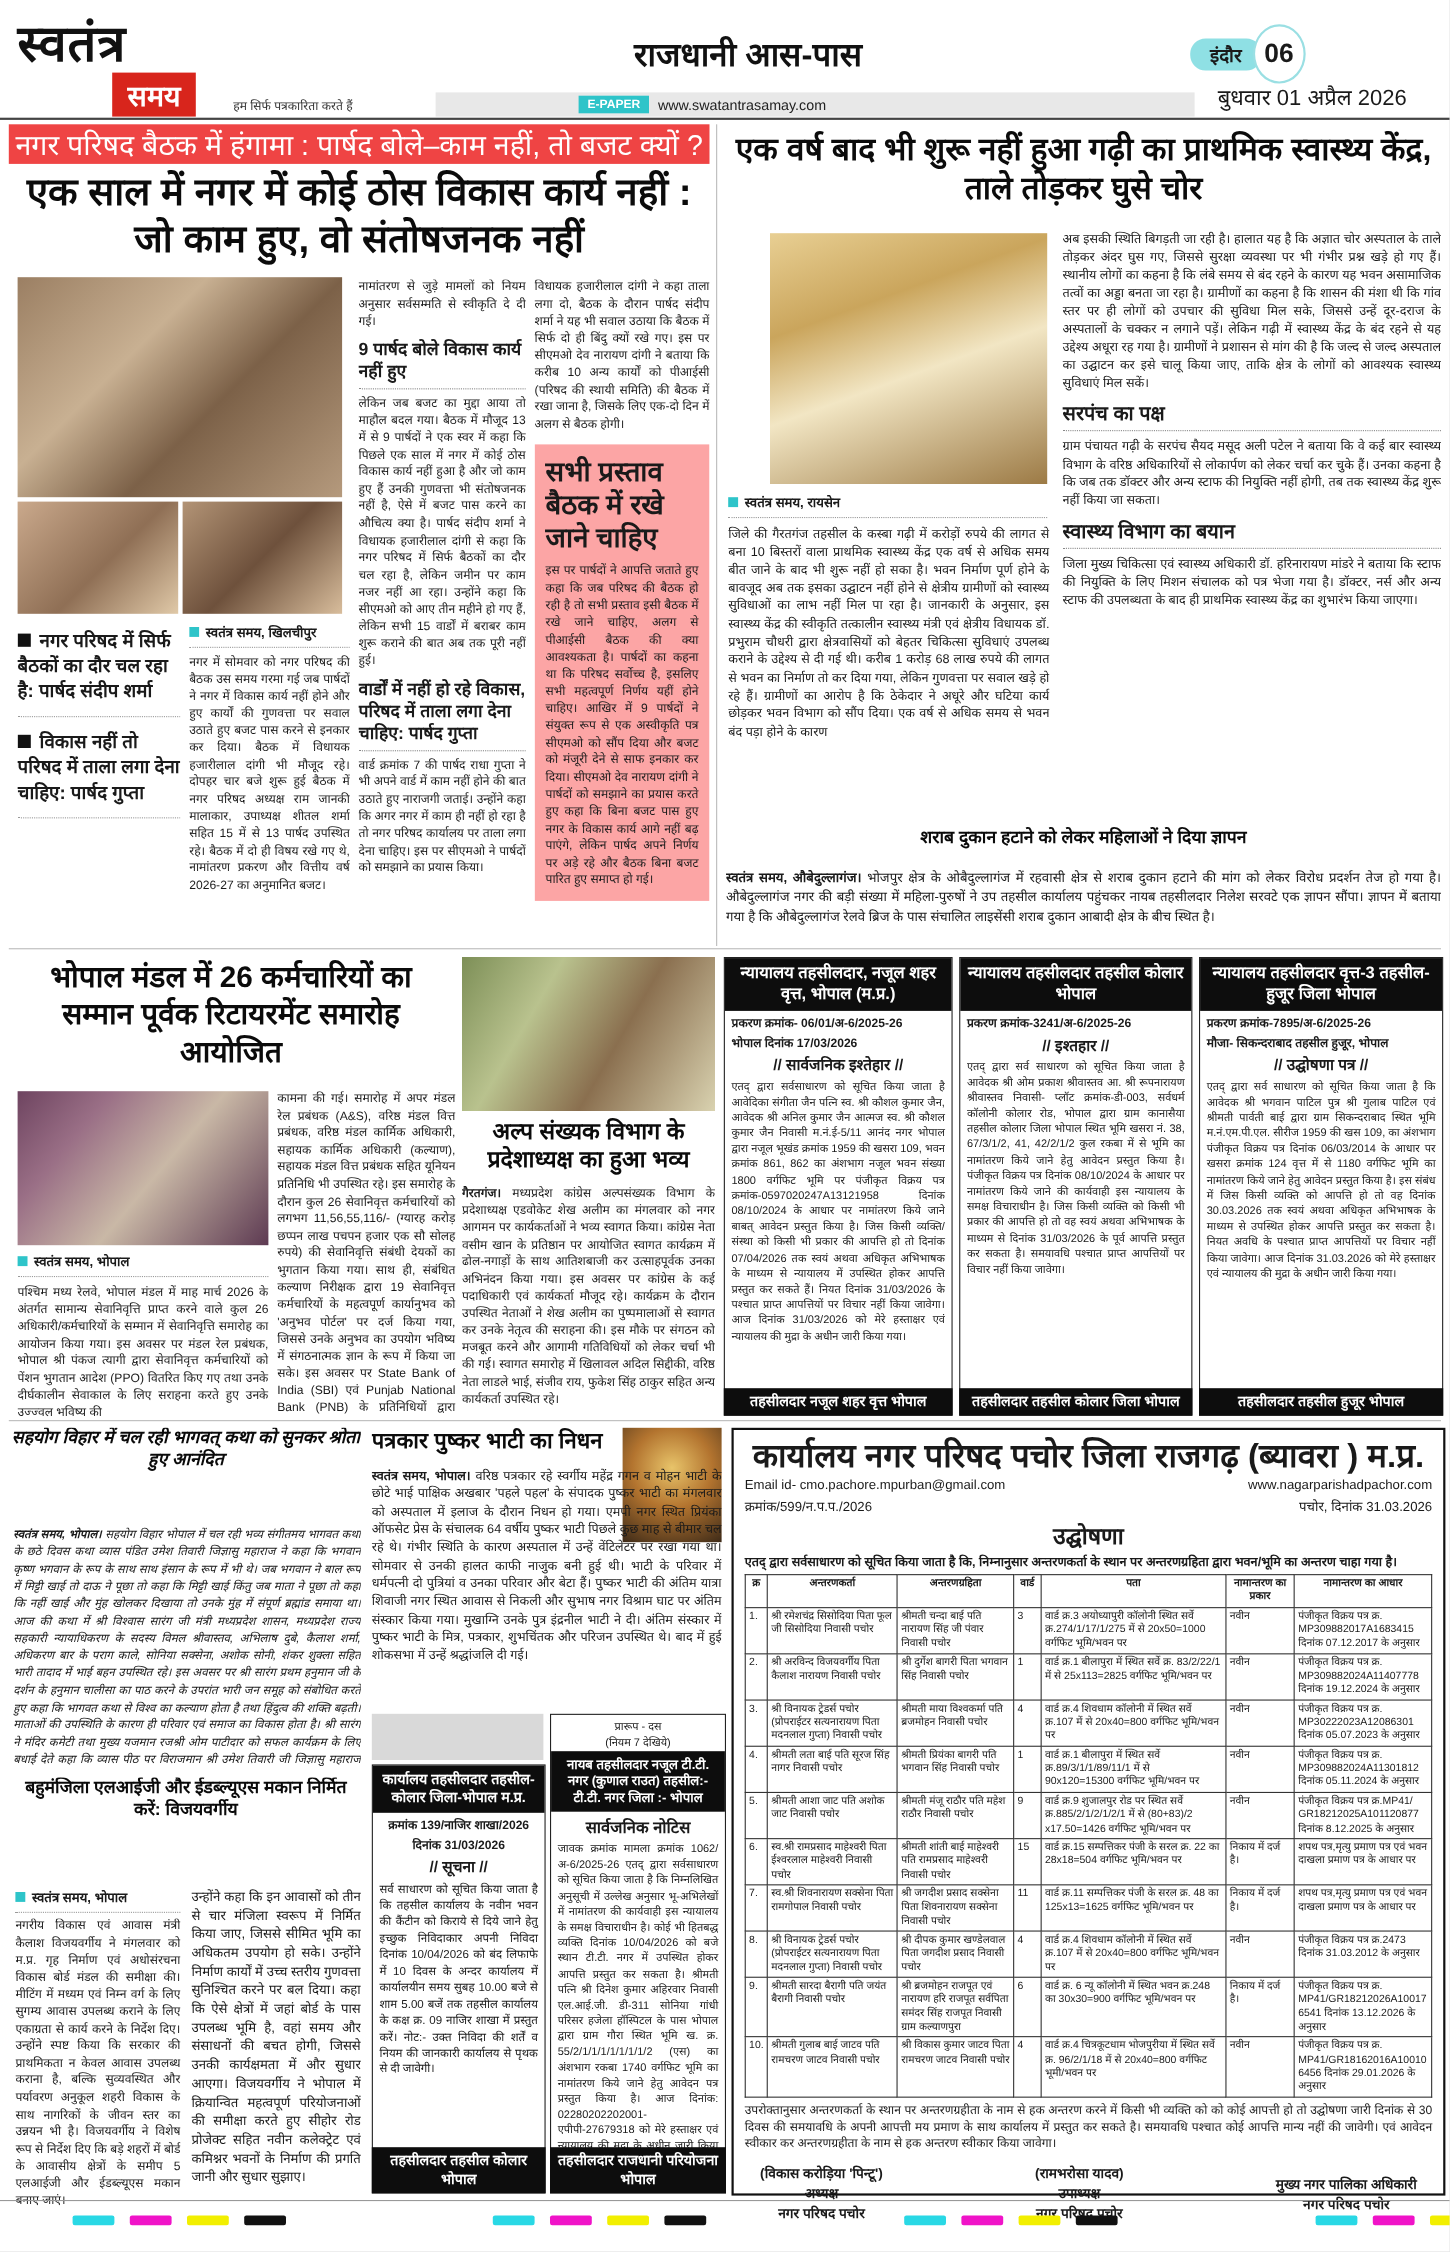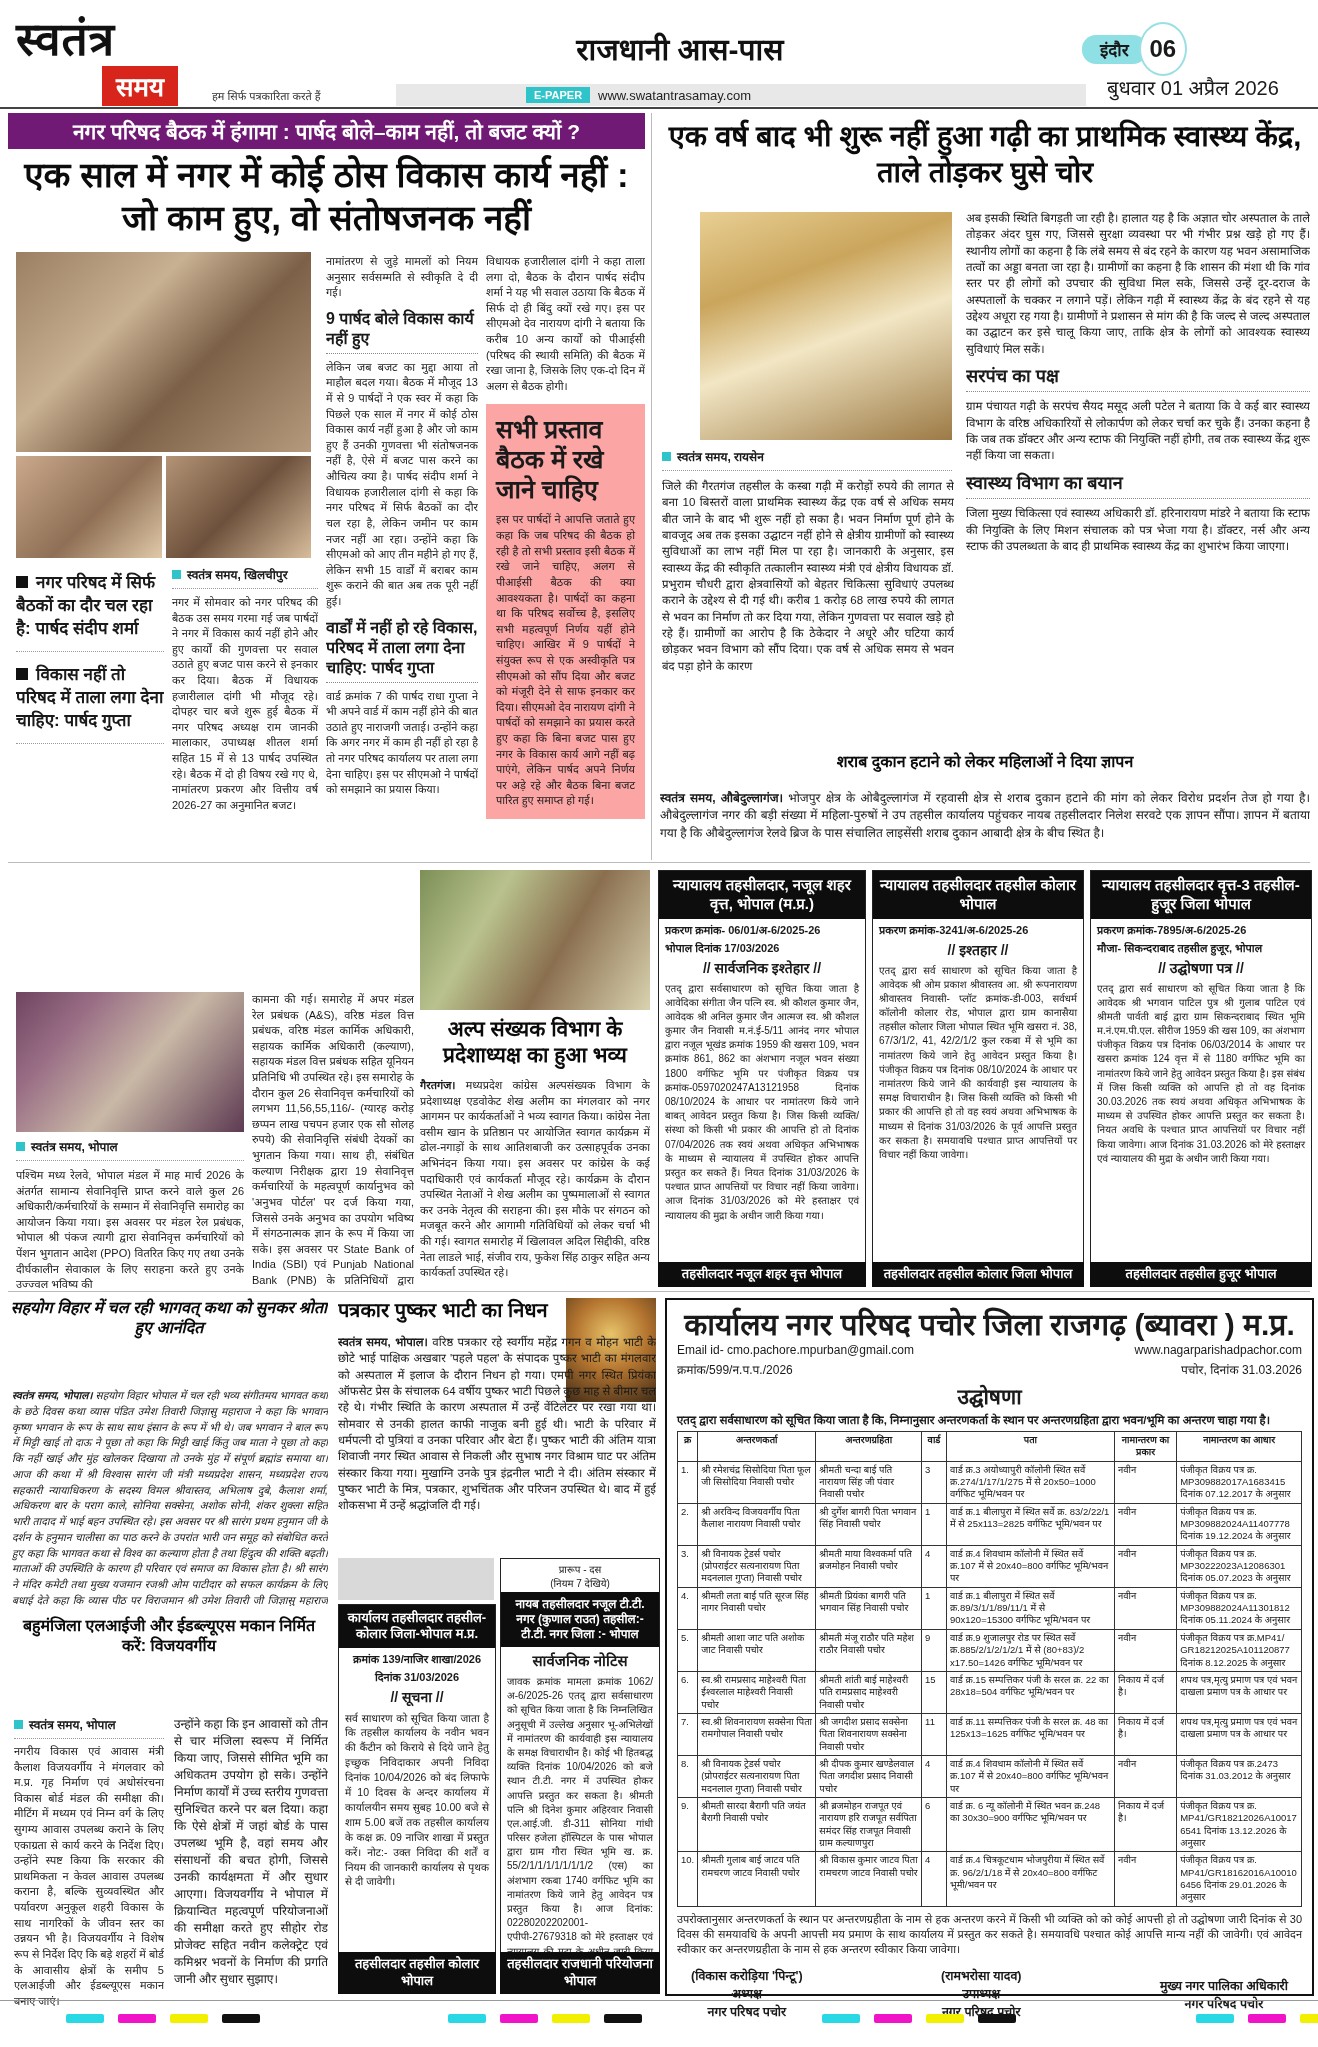--- a/index.html
+++ b/index.html
@@ -18,21 +18,21 @@
   .section-title{font-size:30px;font-weight:bold;color:#111;}
   .hdr-bar{background:#e8e8e8;height:22px;display:flex;align-items:center;}
   .epaper{background:#2ec4c9;color:#fff;font-size:11px;font-weight:bold;padding:2px 8px;margin-right:8px;}
   .hdr-url{font-size:13px;color:#222;}
   .city-pill{background:#8fe0e4;border-radius:14px;font-size:17px;font-weight:bold;padding:3px 18px;display:inline-block;}
   .page-circle{width:44px;height:50px;border:2px solid #9adfe3;border-radius:50%;background:#fff;
                display:inline-flex;align-items:center;justify-content:center;font-size:24px;font-weight:bold;margin-left:-8px;}
   .hdr-date{font-size:20px;font-weight:normal;margin-left:25px;}
   .hdr-rule{position:absolute;left:0;right:0;top:107px;border-top:2px solid #444;}
   
-  .kicker{background:#701a75;color:#fff;font-size:21px;font-weight:bold;display:flex;align-items:center;justify-content:center;}
+  .kicker{background:#ef4444;color:#fff;font-size:26px;font-weight:normal;display:flex;align-items:center;justify-content:center;}
   .headline-xl{font-size:35px;font-weight:bold;line-height:1.22;color:#0b0b0b;}
   .headline-lg{font-size:29px;font-weight:bold;line-height:1.25;color:#0b0b0b;}
   .headline-md{font-size:16px;font-weight:bold;line-height:1.25;color:#0b0b0b;}
   .headline-sm{font-size:19px;font-weight:bold;line-height:1.25;color:#0b0b0b;}
   .subhead{font-size:16px;font-weight:bold;line-height:1.25;border-bottom:1px dotted #888;padding-bottom:4px;margin:8px 0 6px;}
   .byline{font-size:12px;font-weight:bold;border-bottom:1px dotted #999;padding-bottom:5px;margin-bottom:6px;}
   .byline .sq{display:inline-block;width:9px;height:9px;background:#2ec4c9;margin-right:6px;}
   .quote{font-size:17px;font-weight:bold;line-height:1.35;border-bottom:1px dotted #999;padding-bottom:10px;margin-bottom:12px;}
   .quote .sq{display:inline-block;width:12px;height:12px;background:#111;margin-right:8px;}
   .graybox{background:#fca5a5;padding:10px 10px;}
@@ -147,20 +147,21 @@
   </div>
 
   <div class="abs headline-md ctr" style="left:660px;top:752px;width:650px;">शराब दुकान हटाने को लेकर महिलाओं ने दिया ज्ञापन</div>
   <div class="abs clip just" style="left:660px;top:790px;width:650px;height:72px;font-size:12px;line-height:1.45;">
     <span class="b">स्वतंत्र समय, औबेदुल्लागंज।</span>
     <span>भोजपुर क्षेत्र के ओबैदुल्लागंज में रहवासी क्षेत्र से शराब दुकान हटाने की मांग को लेकर विरोध प्रदर्शन तेज हो गया है। औबेदुल्लागंज नगर की बड़ी संख्या में महिला-पुरुषों ने उप तहसील कार्यालय पहुंचकर नायब तहसीलदार निलेश सरवटे एक ज्ञापन सौंपा। ज्ञापन में बताया गया है कि औबेदुल्लागंज रेलवे ब्रिज के पास संचालित लाइसेंसी शराब दुकान आबादी क्षेत्र के बीच स्थित है।</span>
   </div>
 
   <div class="hrule" style="left:8px;top:862px;width:1302px;"></div>
 
+  <div class="abs headline-md ctr clip" style="left:10px;top:872px;width:400px;height:112px;font-size:27px;">भोपाल मंडल में 26 कर्मचारियों का सम्मान पूर्वक रिटायरमेंट समारोह आयोजित</div>
   <div class="abs photo" style="left:16px;top:992px;width:228px;height:140px;background:linear-gradient(130deg,#6e4460 0%,#9a6f86 25%,#c9b8a6 55%,#5d3a52 100%);"></div>
   <div class="abs byline" style="left:16px;top:1138px;width:228px;"><span class="sq"></span><span>स्वतंत्र समय, भोपाल</span></div>
   <div class="abs clip body-txt just" style="left:16px;top:1168px;width:228px;height:120px;">पश्चिम मध्य रेलवे, भोपाल मंडल में माह मार्च 2026 के अंतर्गत सामान्य सेवानिवृत्ति प्राप्त करने वाले कुल 26 अधिकारी/कर्मचारियों के सम्मान में सेवानिवृत्ति समारोह का आयोजन किया गया। इस अवसर पर मंडल रेल प्रबंधक, भोपाल श्री पंकज त्यागी द्वारा सेवानिवृत्त कर्मचारियों को पेंशन भुगतान आदेश (PPO) वितरित किए गए तथा उनके दीर्घकालीन सेवाकाल के लिए सराहना करते हुए उनके उज्ज्वल भविष्य की</div>
   <div class="abs clip body-txt just" style="left:252px;top:992px;width:162px;height:296px;">कामना की गई। समारोह में अपर मंडल रेल प्रबंधक (A&amp;S), वरिष्ठ मंडल वित्त प्रबंधक, वरिष्ठ मंडल कार्मिक अधिकारी, सहायक कार्मिक अधिकारी (कल्याण), सहायक मंडल वित्त प्रबंधक सहित यूनियन प्रतिनिधि भी उपस्थित रहे। इस समारोह के दौरान कुल 26 सेवानिवृत्त कर्मचारियों को लगभग 11,56,55,116/- (ग्यारह करोड़ छप्पन लाख पचपन हजार एक सौ सोलह रुपये) की सेवानिवृत्ति संबंधी देयकों का भुगतान किया गया। साथ ही, संबंधित कल्याण निरीक्षक द्वारा 19 सेवानिवृत्त कर्मचारियों के महत्वपूर्ण कार्यानुभव को 'अनुभव पोर्टल' पर दर्ज किया गया, जिससे उनके अनुभव का उपयोग भविष्य में संगठनात्मक ज्ञान के रूप में किया जा सके। इस अवसर पर State Bank of India (SBI) एवं Punjab National Bank (PNB) के प्रतिनिधियों द्वारा सेवानिवृत्त कर्मचारियों को पेंशन योजनाओं एवं संबंधित सुविधाओं के बारे में विस्तृत जानकारी प्रदान की गई।</div>
 
   <div class="abs photo" style="left:420px;top:870px;width:230px;height:140px;background:linear-gradient(120deg,#7d8f57 0%,#b9c28e 30%,#8a6f4f 60%,#d9d2b0 100%);"></div>
   <div class="abs headline-sm ctr clip" style="left:420px;top:1016px;width:230px;height:56px;font-size:21px;">अल्प संख्यक विभाग के प्रदेशाध्यक्ष का हुआ भव्य स्वागत</div>
   <div class="abs clip body-txt just" style="left:420px;top:1078px;width:230px;height:210px;">
     <span class="b">गैरतगंज।</span>
     <span>मध्यप्रदेश कांग्रेस अल्पसंख्यक विभाग के प्रदेशाध्यक्ष एडवोकेट शेख अलीम का मंगलवार को नगर आगमन पर कार्यकर्ताओं ने भव्य स्वागत किया। कांग्रेस नेता वसीम खान के प्रतिष्ठान पर आयोजित स्वागत कार्यक्रम में ढोल-नगाड़ों के साथ आतिशबाजी कर उत्साहपूर्वक उनका अभिनंदन किया गया। इस अवसर पर कांग्रेस के कई पदाधिकारी एवं कार्यकर्ता मौजूद रहे। कार्यक्रम के दौरान उपस्थित नेताओं ने शेख अलीम का पुष्पमालाओं से स्वागत कर उनके नेतृत्व की सराहना की। इस मौके पर संगठन को मजबूत करने और आगामी गतिविधियों को लेकर चर्चा भी की गई। स्वागत समारोह में खिलावल अदिल सिद्दीकी, वरिष्ठ नेता लाडले भाई, संजीव राय, फुकेश सिंह ठाकुर सहित अन्य कार्यकर्ता उपस्थित रहे।</span>

